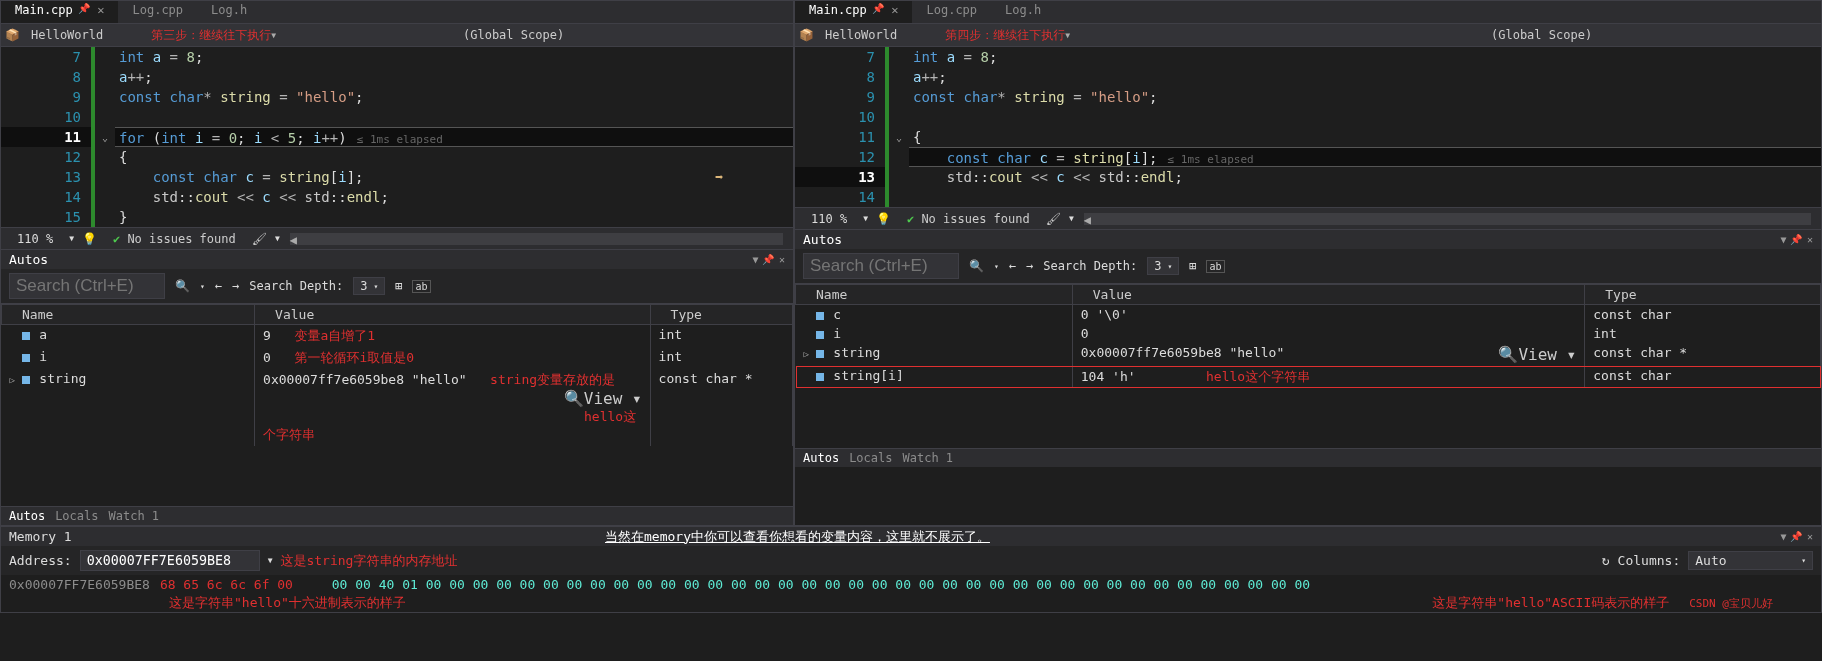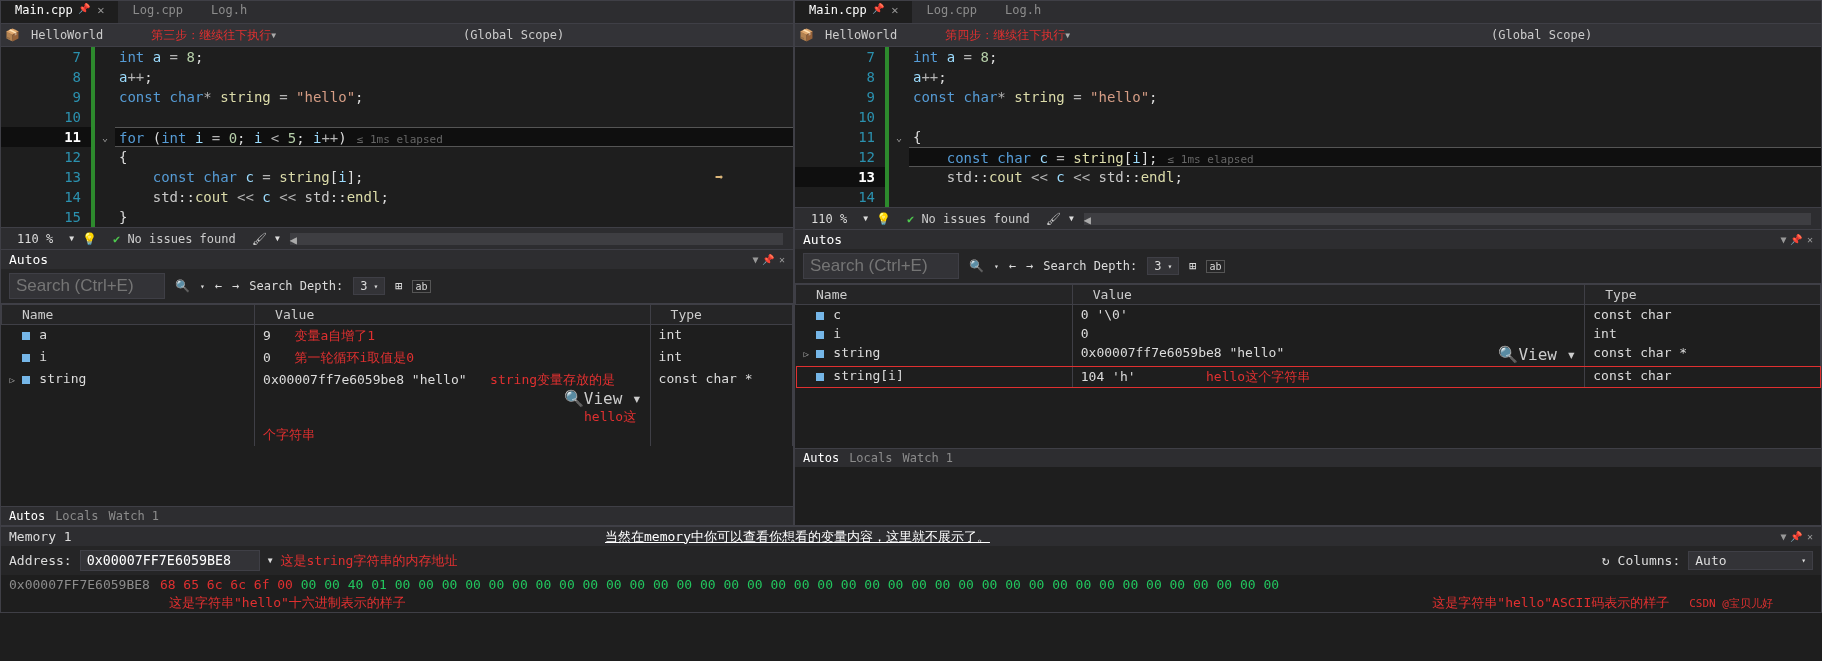--- a/index.html
+++ b/index.html
@@ -61,21 +61,21 @@
 .footer-tab { color: #8c8c8c; }
 .footer-tab.active { color: #fff; }
 .memory-panel { border: 1px solid #3f3f46; background: #1e1e1e; }
 .memory-header { background: #2d2d30; padding: 2px 8px; font-size: 13px; display: flex; align-items: center; }
 .mem-note-top { color: #ffffff; position: absolute; left: 604px; text-decoration: underline; }
 .address-row { display: flex; align-items: center; padding: 4px 8px; gap: 8px; font-size: 13px; background: #252526; }
 .addr-input { background: #333337; border: 1px solid #3f3f46; color: #fff; padding: 2px 6px; width: 180px; font-family: Consolas, monospace; }
 .mem-hex-row { display: flex; padding: 2px 8px; font-family: Consolas, monospace; font-size: 13px; align-items: center; }
 .hex-addr { color: #8c8c8c; margin-right: 10px; }
 .hex-bytes { color: #e03030; white-space: pre; }
-.hex-bytes.rest { color: #22c55e; }
+.hex-bytes.rest { color: #5eead4; margin-left: 31px; }
 .ascii { margin-left: 10px; }
 .ascii-hello { color: #fff; background: transparent; outline: 1px solid #e03030; padding: 0 2px; }
 .mem-bottom-notes { display: flex; padding: 0 8px; font-size: 13px; }
 .mem-bottom-notes span { color: #e03030; }
 .watermark { color: #555; font-size: 11px; margin-left: 20px; }
 .expand-arrow { color: #aaa; font-size: 9px; display: inline-block; width: 10px; }
 svg.icon { width: 12px; height: 12px; fill: #75b6e7; vertical-align: middle; }
 </style>
 </head>
 <body>

